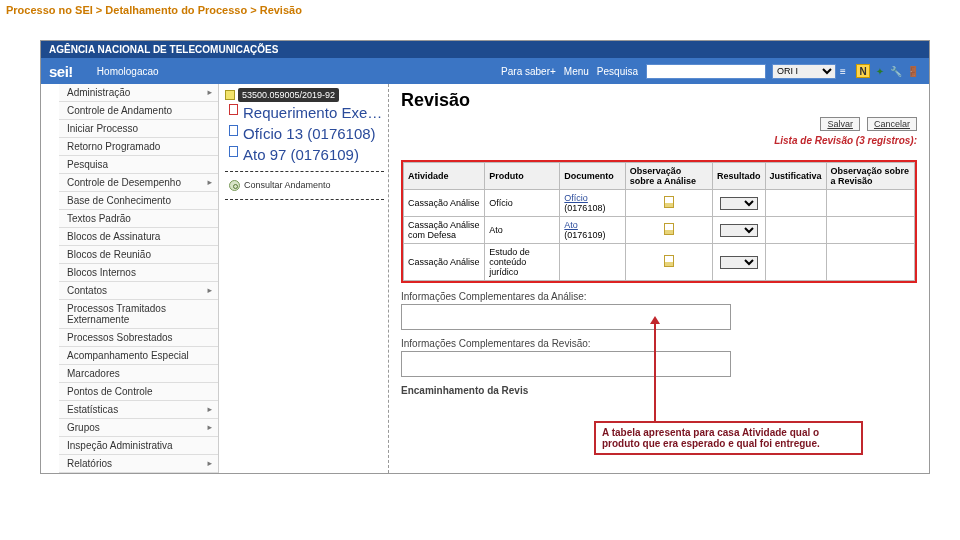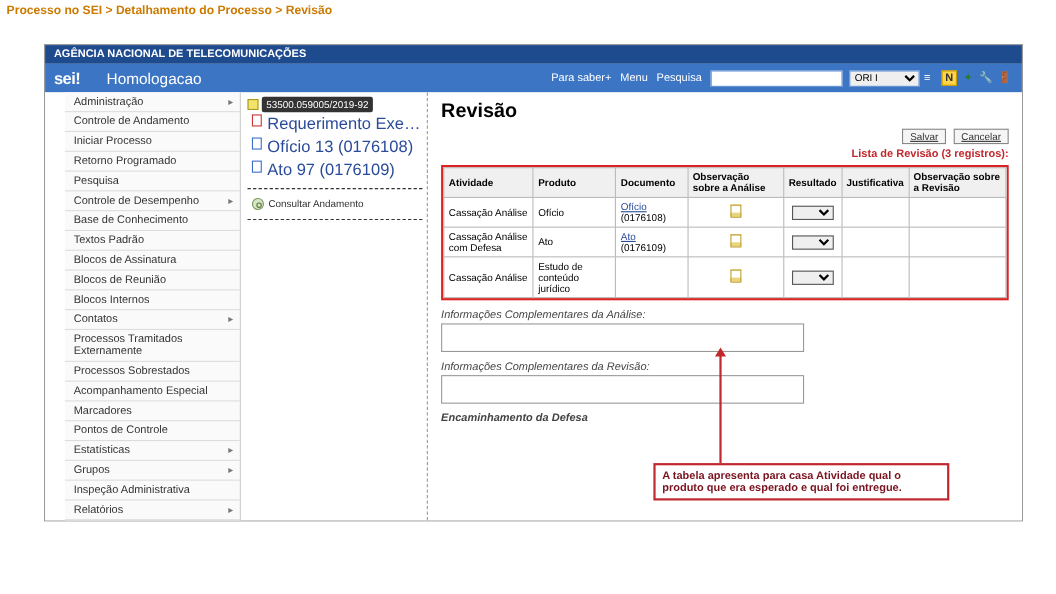--- a/index.html
+++ b/index.html
@@ -2,21 +2,21 @@
 <html><head>
 <meta charset="utf-8">
 <style>
   * { box-sizing: border-box; margin: 0; padding: 0; }
   body { font-family: Arial, sans-serif; font-size: 11px; background: #fff; width: 960px; height: 540px; overflow: hidden; }
   .breadcrumb { color: #cc7a00; font-size: 11px; padding: 4px 6px; font-weight: 600; }
   .app-frame { margin: 20px 30px 0 40px; border: 1px solid #999; }
   .title-bar { background: #1e4b8e; color: #fff; font-size: 10px; padding: 3px 8px; font-weight: bold; }
   .header-bar { background: #3b75c4; color: #fff; display: flex; align-items: center; padding: 4px 8px; height: 26px; }
   .logo { font-size: 15px; font-weight: bold; margin-right: 24px; letter-spacing: -0.5px; }
-  .env-label { font-size: 14px; }
+  .env-label { font-size: 10px; }
   .spacer { flex: 1; }
   .hdr-link { font-size: 10px; margin-right: 8px; cursor: pointer; }
   .search-box { width: 120px; height: 15px; font-size: 10px; border: 1px solid #5a8bd0; background: #fff; }
   .select-box { width: 64px; height: 15px; font-size: 9px; margin-left: 6px; border: 1px solid #5a8bd0; }
   .icon-row { display: flex; gap: 3px; margin-left: 6px; align-items: center; }
   .hdr-icon { width: 14px; height: 14px; display: inline-flex; align-items: center; justify-content: center; font-size: 10px; }
   .icon-yellow { background: #ffd54a; border: 1px solid #c99a00; font-weight: bold; color: #333; }
   .icon-green { color: #2a7a2a; }
   .body-cols { display: flex; background: #fff; }
   .left-menu { width: 160px; background: #fafafa; border-right: 1px solid #ccc; margin-left: 18px; }
@@ -30,29 +30,29 @@
   .doc-red { border-color:#c33; }
   .doc-blue { border-color:#3a6fc9; }
   .dashed-sep { border-top: 1px dashed #333; margin: 6px 0; }
   .consultar { font-size: 9px; color: #333; padding: 2px 0 2px 4px; cursor: pointer; }
   .consultar .ico { display:inline-block; width:11px; height:11px; border-radius:50%; background:#d8e4c8; border:1px solid #7a9a5a; margin-right:4px; vertical-align:middle; position:relative;}
   .consultar .ico::after{content:''; position:absolute; left:3px; top:3px; width:3px; height:3px; border:1px solid #5a7a3a; border-radius:50%;}
   .main-col { flex: 1; padding: 6px 12px 6px 12px; position: relative; }
   .page-title { font-size: 18px; font-weight: bold; margin-bottom: 6px; }
   .btn-row { text-align: right; margin-bottom: 4px; }
   .btn { display: inline-block; border: 1px solid #888; background: #f5f5f5; font-size: 9px; padding: 1px 6px; text-decoration: underline; color: #333; cursor: pointer; margin-left: 4px; }
-  .reg-count { text-align: right; color: #c1272d; font-weight: bold; font-size: 10px; margin-bottom: 4px; }
+  .reg-count { text-align: right; color: #c1272d; font-weight: bold; font-size: 10px; margin-bottom: 14px; font-style: italic; }
   .highlight-box { border: 2px solid #d22; padding: 0; }
   table.rev { width: 100%; border-collapse: collapse; font-size: 9px; }
   table.rev th { background: #f0f0f0; border: 1px solid #bbb; padding: 3px 4px; font-weight: bold; text-align: left; vertical-align: middle; }
   table.rev td { border: 1px solid #bbb; padding: 3px 4px; vertical-align: middle; }
   .link-u { color: #2a4b9b; text-decoration: underline; cursor: pointer; }
   .observ-ico { display:inline-block; width:10px; height:12px; background:linear-gradient(#fff 60%, #e8d47a 60%); border:1px solid #c0a030; cursor:pointer;}
   .mini-select { width: 38px; height: 13px; font-size: 9px; border: 1px solid #555; }
-  .section-label { font-size: 10px; color: #444; margin-top: 8px; margin-bottom: 2px; font-style: italic; }
+  .section-label { font-size: 10px; color: #444; margin-top: 8px; margin-bottom: 2px; }
   .textarea-box { width: 330px; height: 26px; border: 1px solid #999; background: #fff; }
   .callout-line { position: absolute; background: #c1272d; }
   .callout-box { position: absolute; border: 2px solid #c1272d; background: #fff; padding: 4px 6px; font-size: 10px; color: #7a1320; font-weight: 600; width: 269px; }
 </style>
 </head>
 <body>
 
 <div class="breadcrumb">Processo no SEI &gt; Detalhamento do Processo &gt; Revisão</div>
 
 <div class="app-frame">
@@ -164,21 +164,21 @@
             </tbody>
         </table>
       </div>
 
       <div class="section-label">Informações Complementares da Análise:</div>
       <div class="textarea-box"></div>
 
       <div class="section-label">Informações Complementares da Revisão:</div>
       <div class="textarea-box"></div>
 
-      <div class="section-label" style="font-weight:bold">Encaminhamento da Defesa</div>
+      <div class="section-label" style="font-weight:bold">Encaminhamento da Revis</div>
 
       <div class="callout-line" style="left:265px; top:238px; width:2px; height:115px;"></div>
       <div class="callout-line" style="left:207px; top:350px; width:60px; height:2px;"></div>
       <div style="position:absolute; left:261px; top:232px; width:0;height:0;border-left:5px solid transparent;border-right:5px solid transparent;border-bottom:8px solid #c1272d;"></div>
       <div class="callout-box" style="left:205px; top:337px;">A tabela apresenta para casa Atividade qual o produto que era esperado e qual foi entregue.</div>
     </div>
   </div>
 </div>
 
 </body></html>

